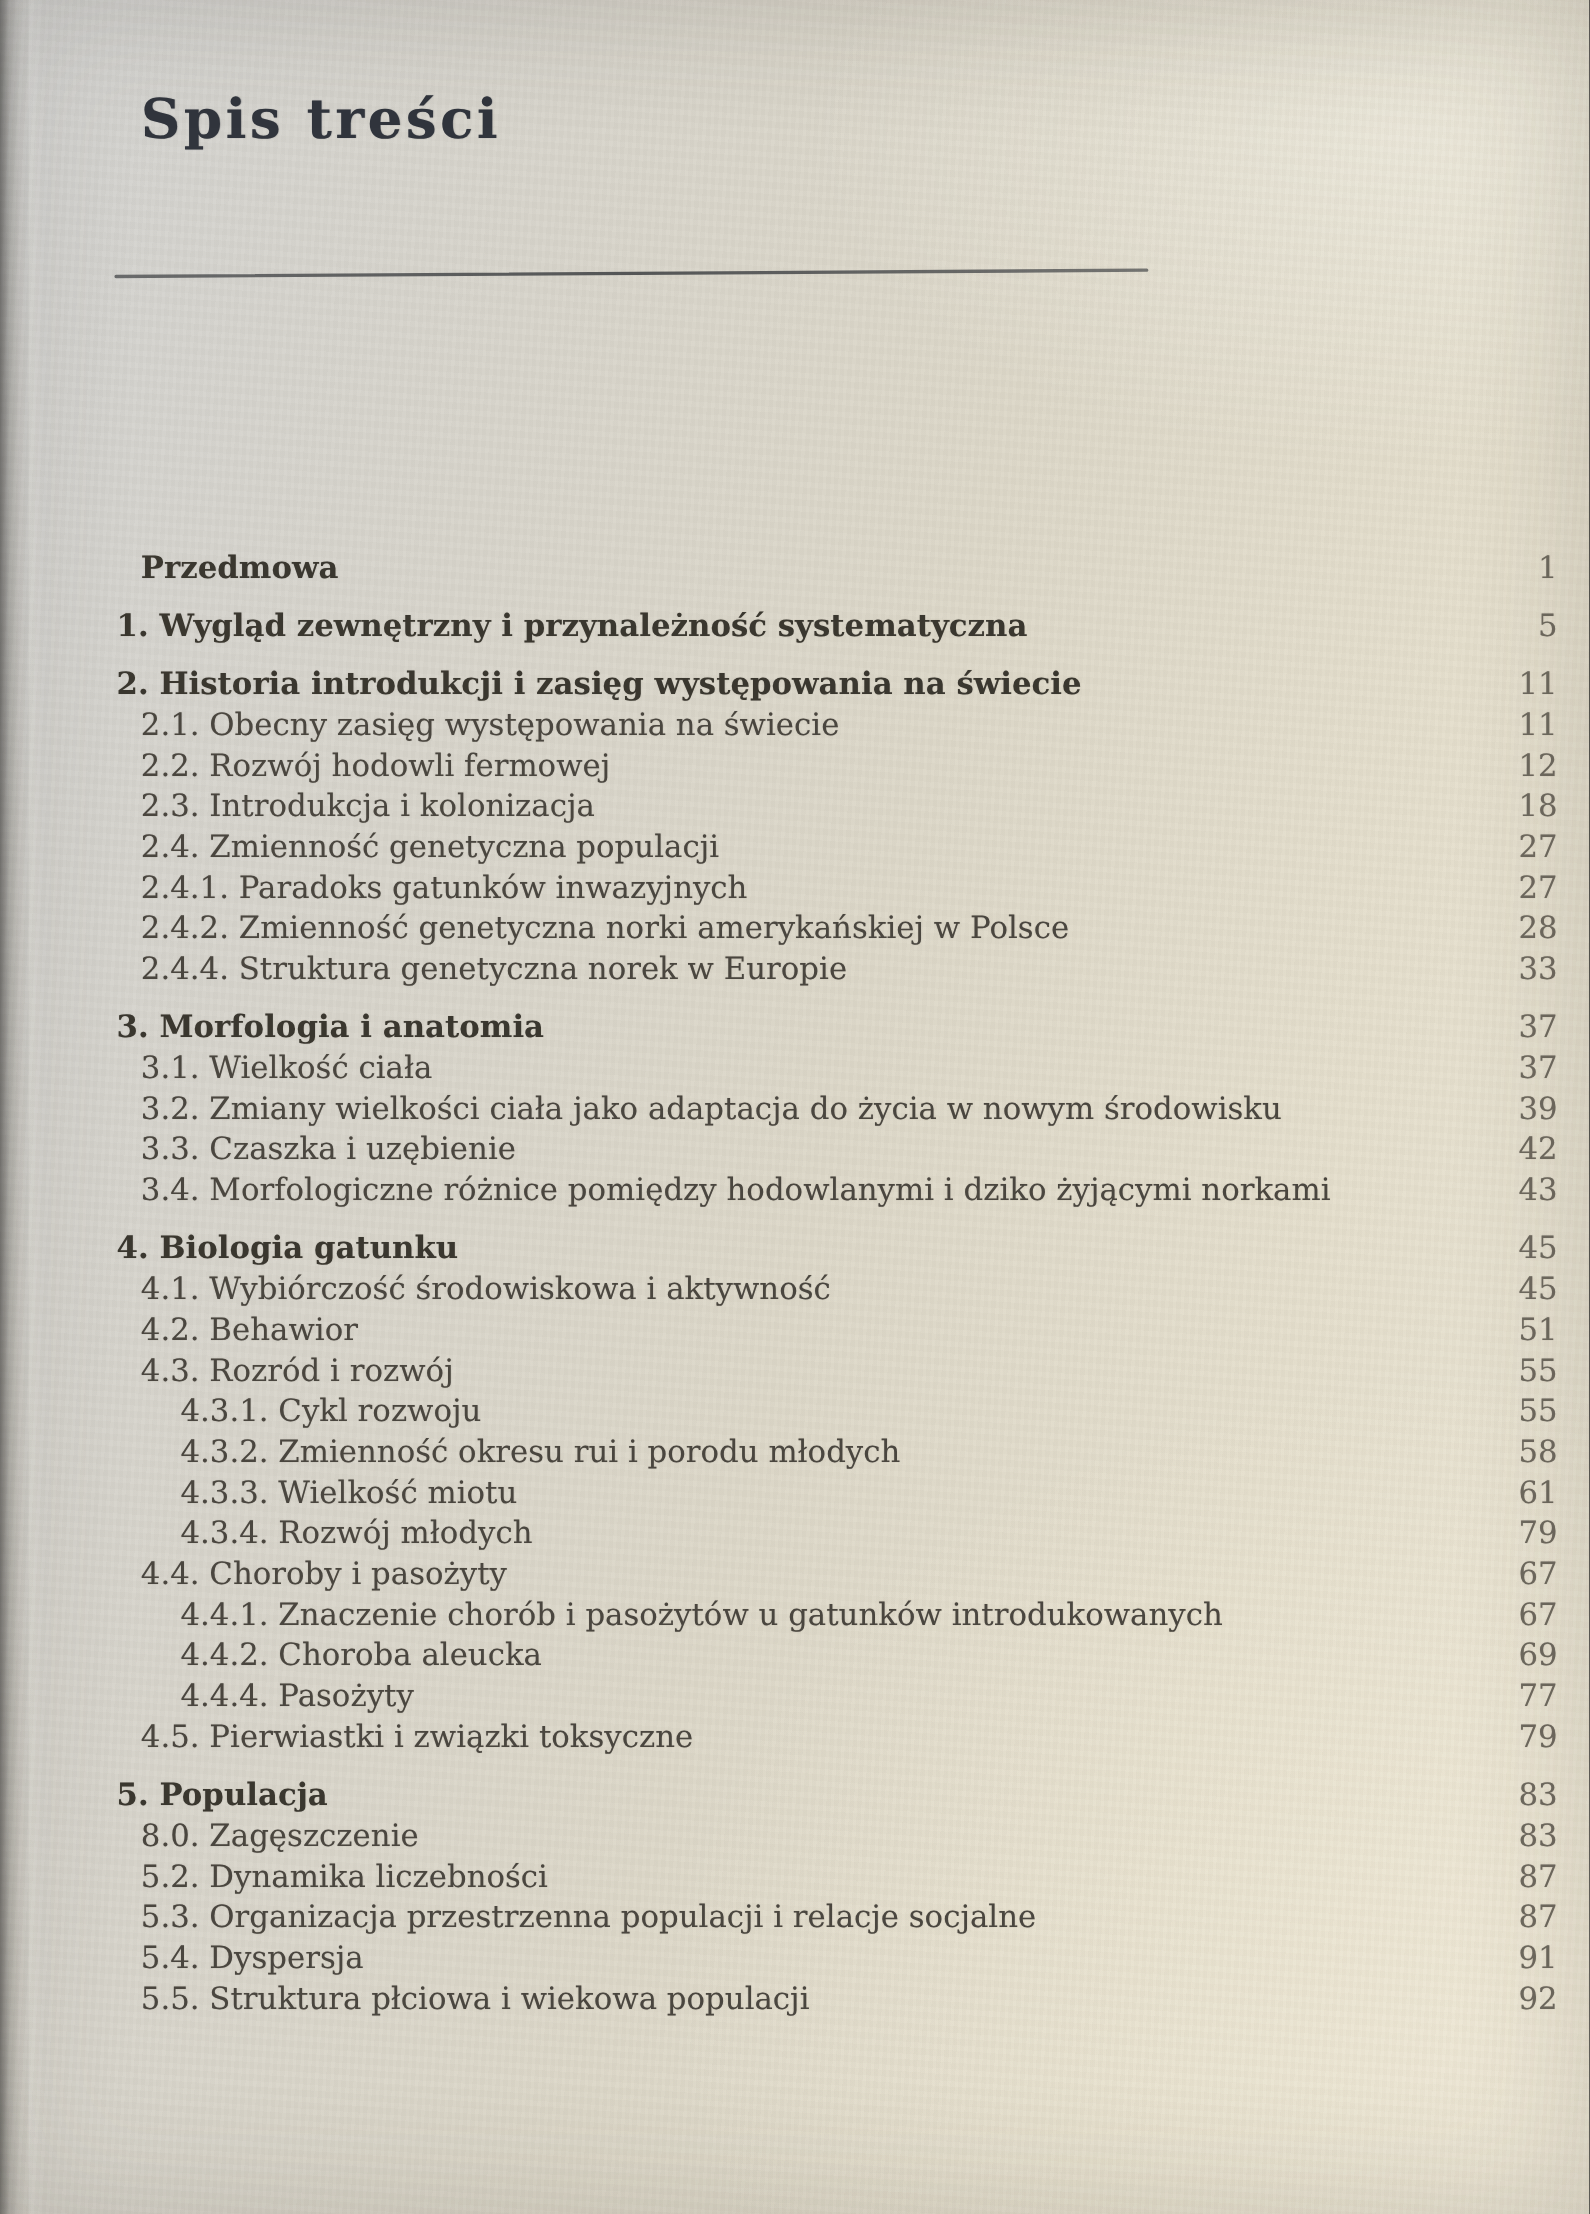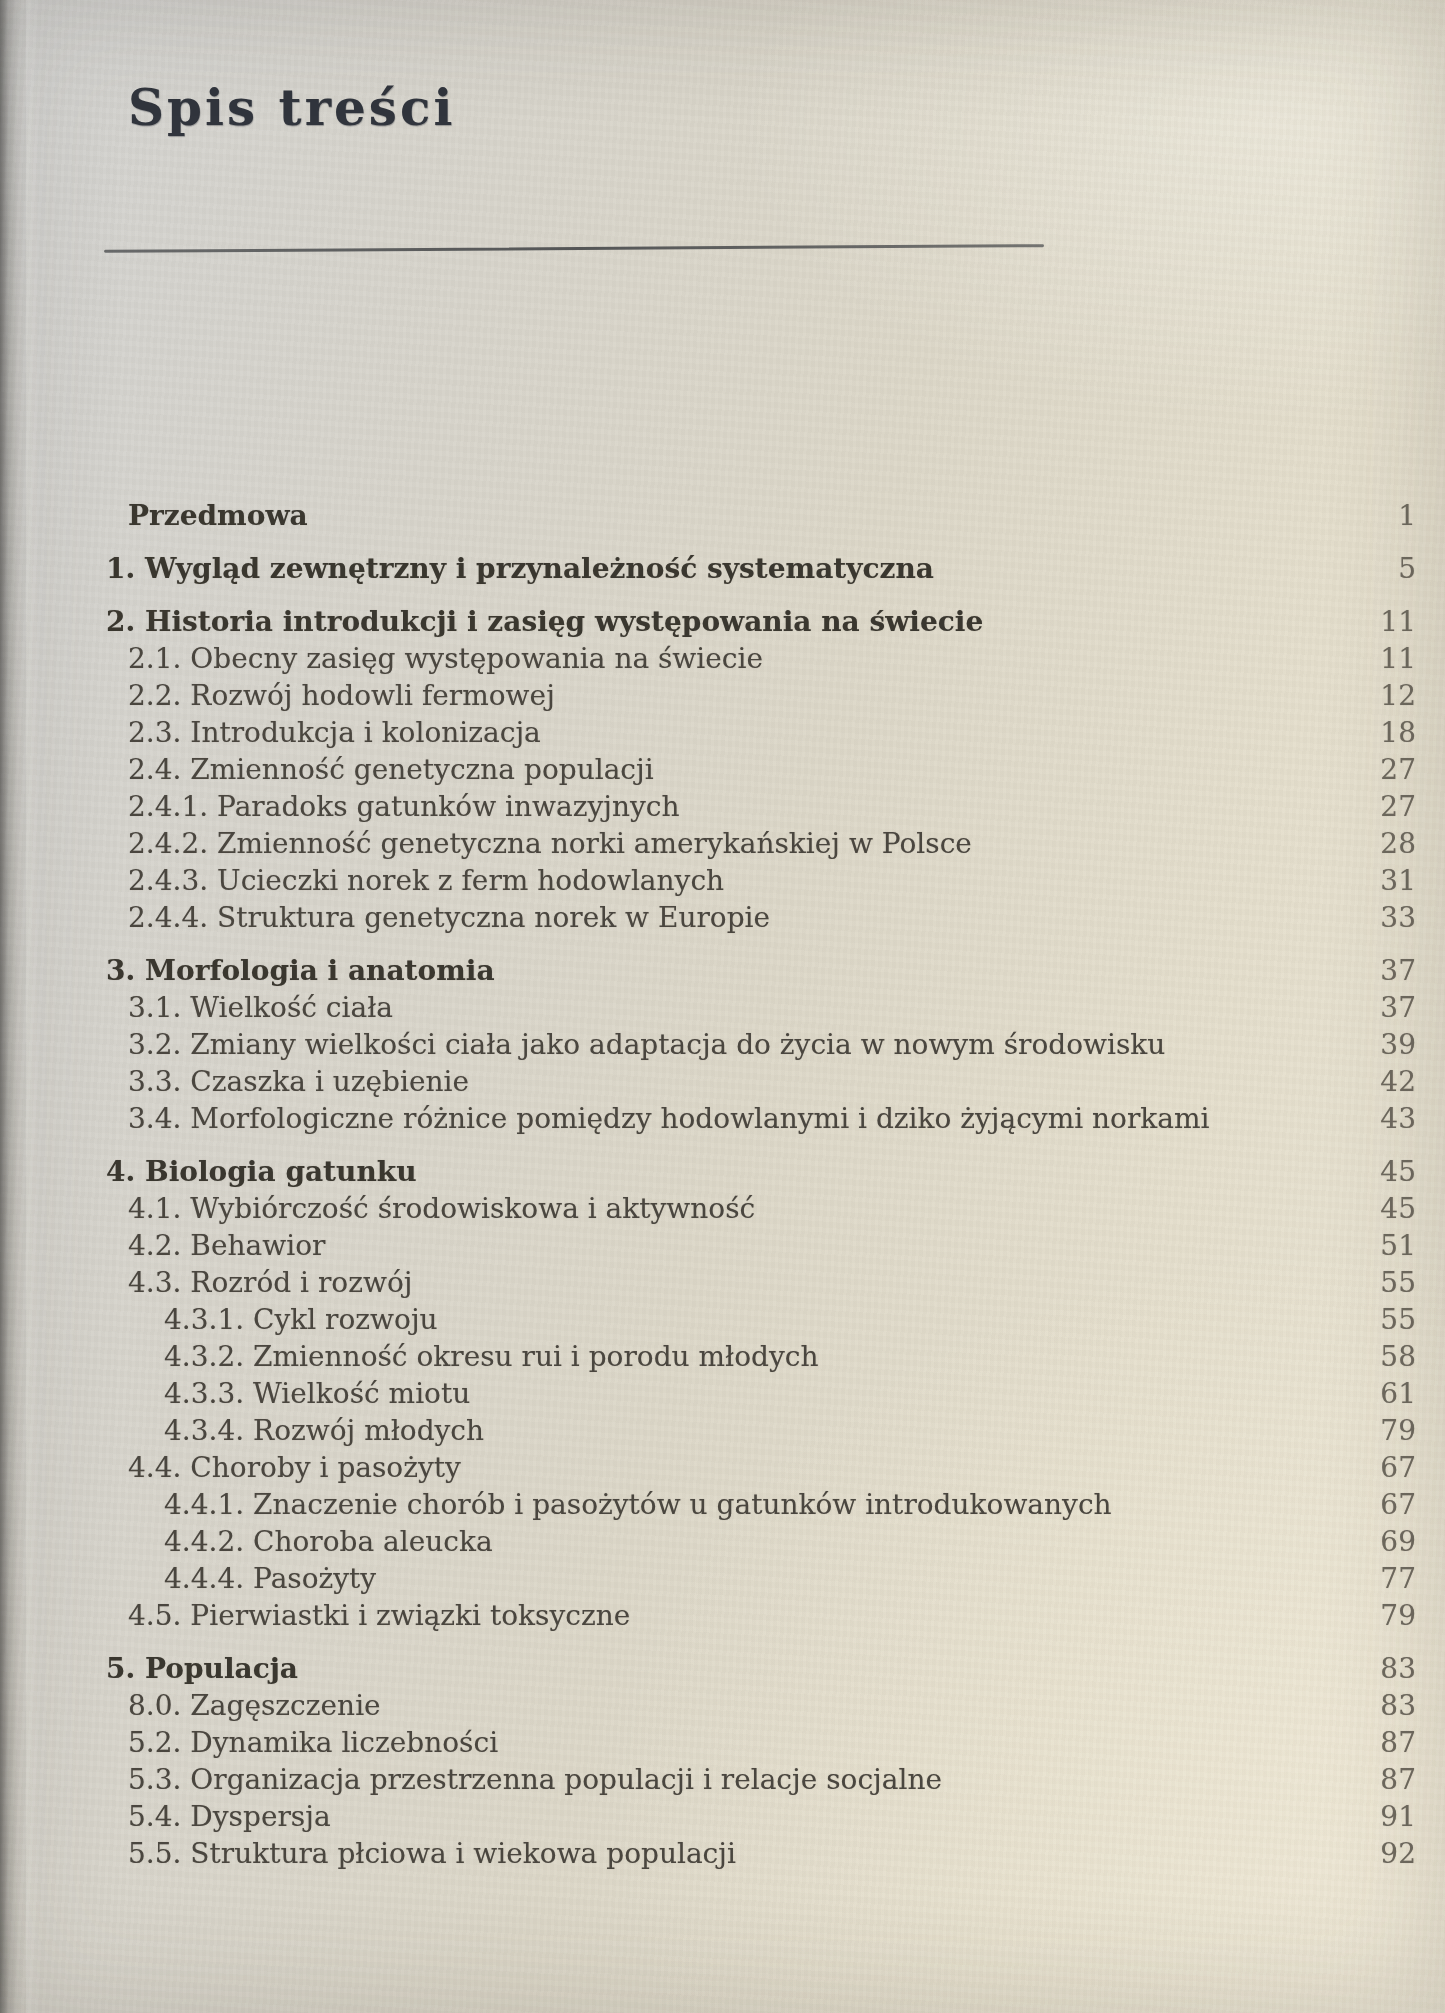--- a/index.html
+++ b/index.html
@@ -107,24 +107,20 @@
       </div>
       <div class="row ind1">
         <span class="t">2.4.1. Paradoks gatunków inwazyjnych</span>
         <span class="p">27</span>
       </div>
       <div class="row ind1">
         <span class="t">2.4.2. Zmienność genetyczna norki amerykańskiej w Polsce</span>
         <span class="p">28</span>
       </div>
       <div class="row ind1">
-        <span class="t">2.4.3. Ucieczki norek z ferm hodowlanych</span>
-        <span class="p">31</span>
-      </div>
-      <div class="row ind1">
         <span class="t">2.4.4. Struktura genetyczna norek w Europie</span>
         <span class="p">33</span>
       </div>
       <div class="row ind0 bold gap">
         <span class="t">3. Morfologia i anatomia</span>
         <span class="p">37</span>
       </div>
       <div class="row ind1">
         <span class="t">3.1. Wielkość ciała</span>
         <span class="p">37</span>

